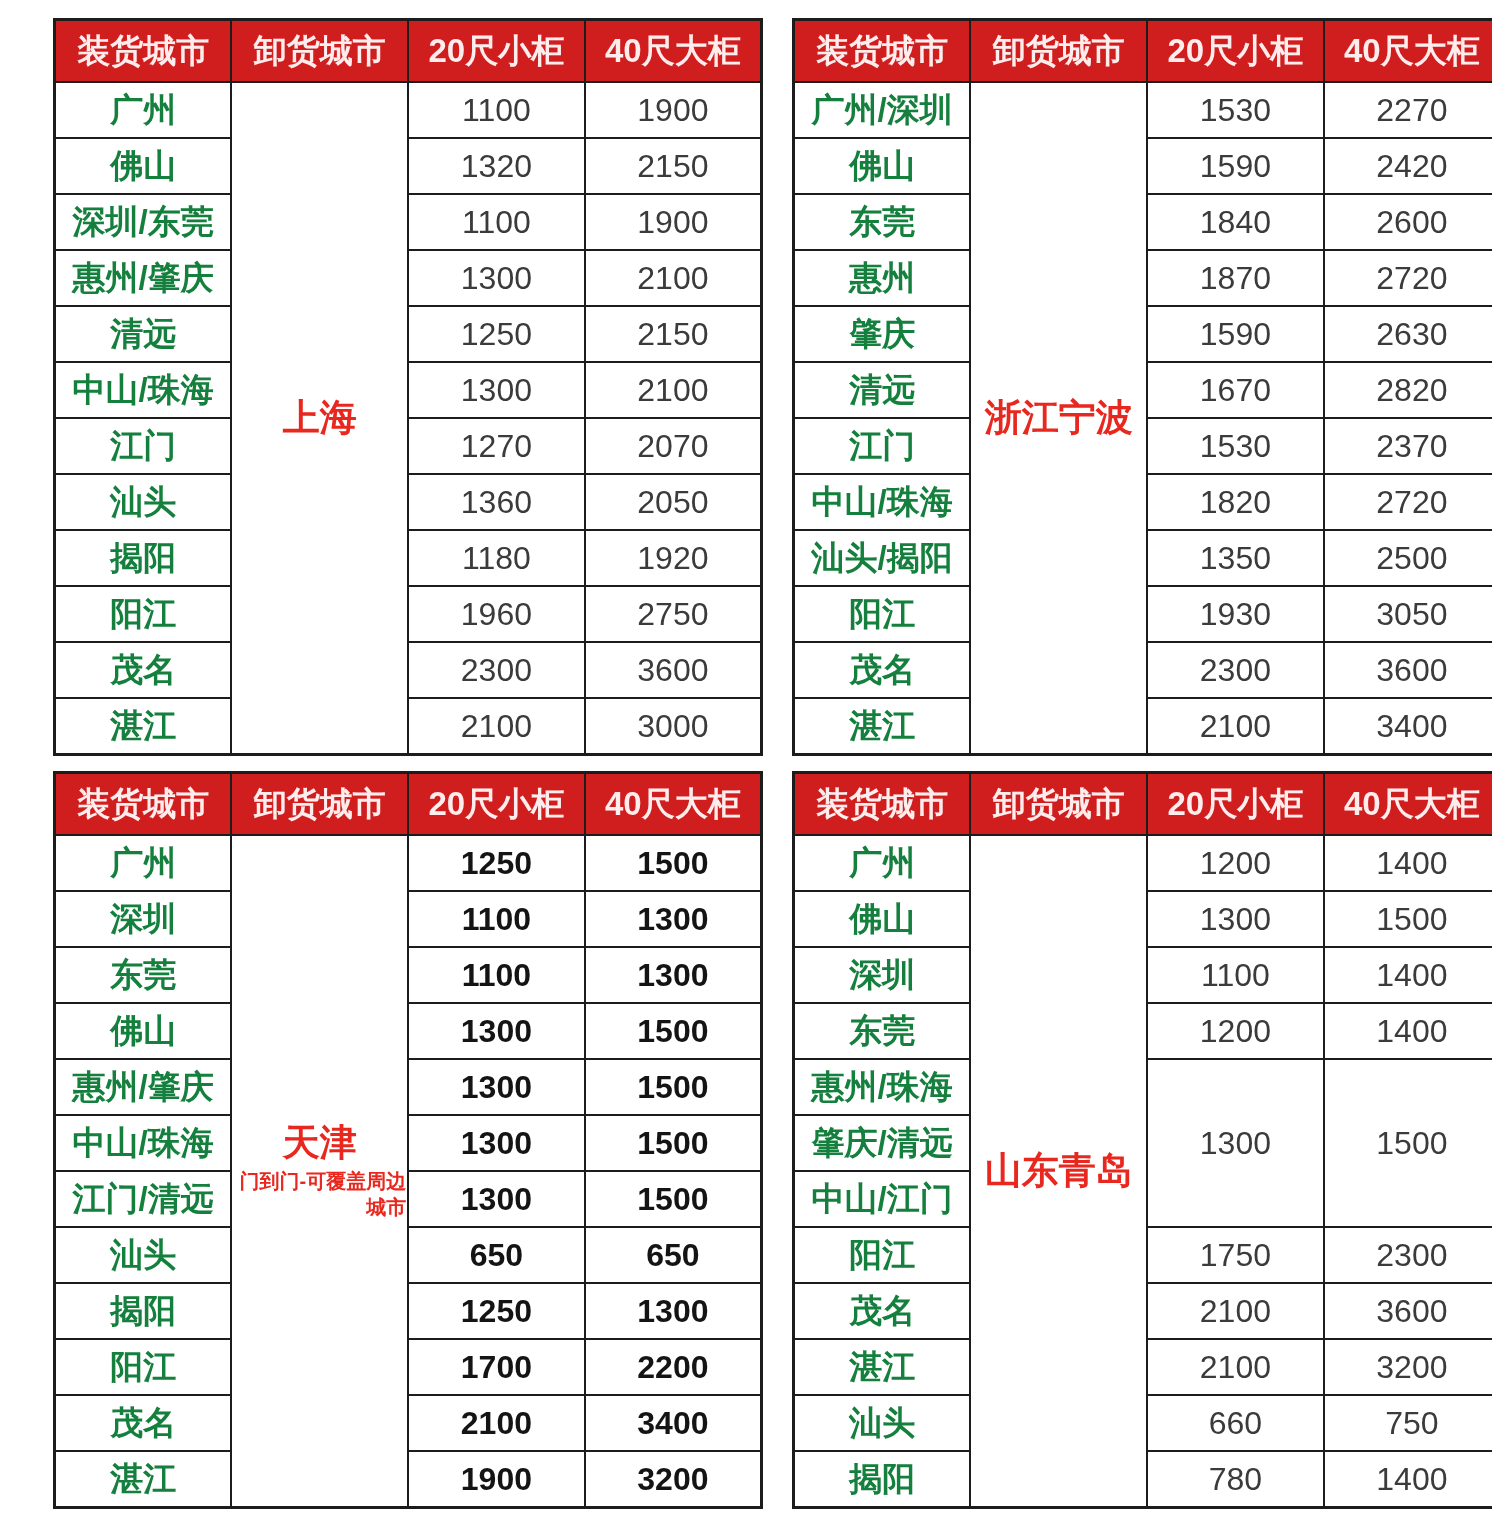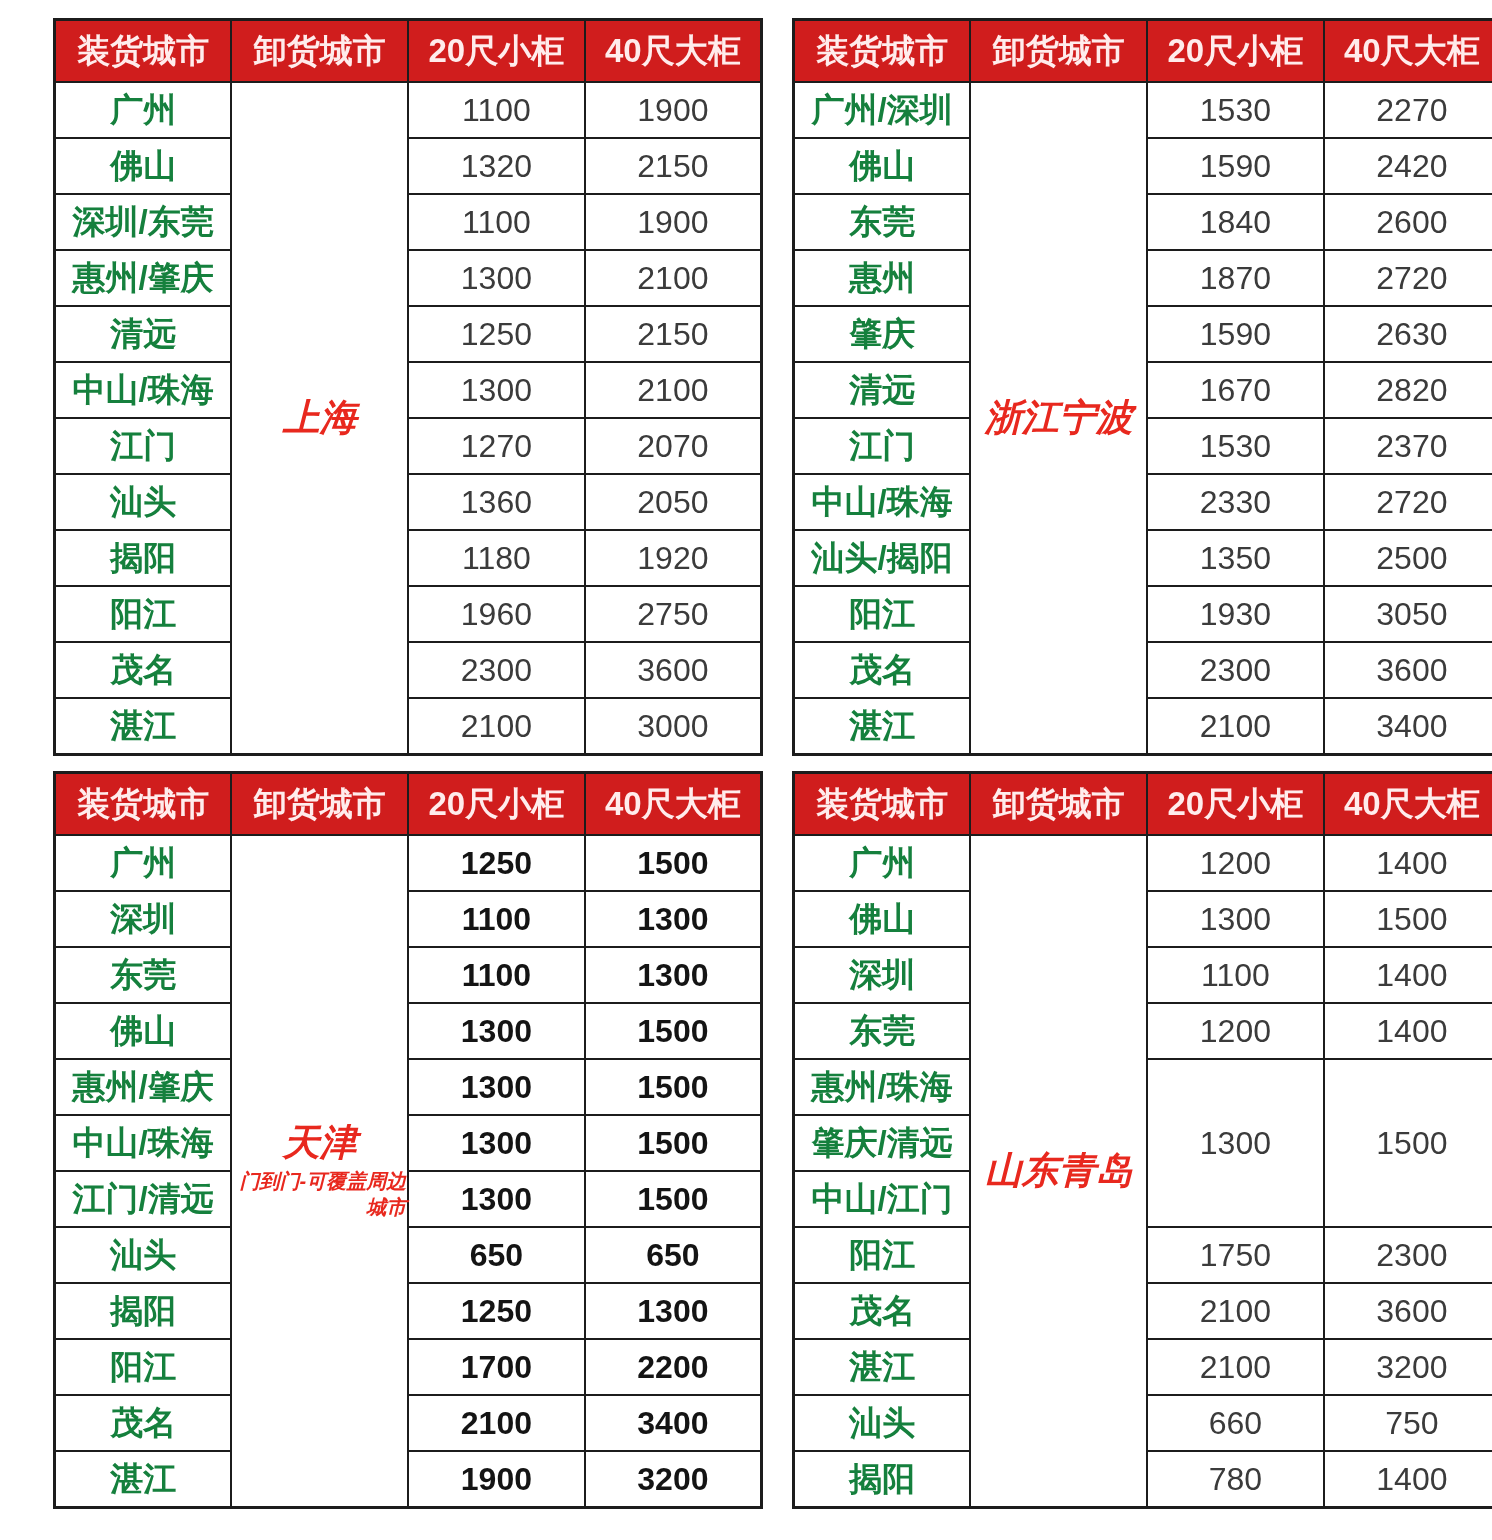--- a/index.html
+++ b/index.html
@@ -31,21 +31,21 @@
   .freight td.city {
     font-weight:bold; color:#15803d; font-size:33px;
     letter-spacing:0;
   }
   .freight td.price {
     font-size:32px; font-weight:400; color:#3b3b3b;
   }
   table.bold-prices td.price {
     font-weight:bold; color:#141414;
   }
-  .freight td.dest { vertical-align:middle;font-style:italic; }
+  .freight td.dest { vertical-align:middle; }
   .dest-name {
     color:#e8281e; font-weight:bold; font-size:37px; line-height:1.15;
     text-align:center;
   }
   .dest-note {
     color:#e8281e; font-weight:bold; font-size:20px; line-height:1.3;
     width:172px; margin:4px auto 0; text-align:right;
   }
 </style>
 </head>
@@ -173,21 +173,21 @@
             <td class="price">1670</td>
             <td class="price">2820</td>
           </tr>
           <tr>
             <td class="city">江门</td>
             <td class="price">1530</td>
             <td class="price">2370</td>
           </tr>
           <tr>
             <td class="city">中山/珠海</td>
-            <td class="price">2330</td>
+            <td class="price">1820</td>
             <td class="price">2720</td>
           </tr>
           <tr>
             <td class="city">汕头/揭阳</td>
             <td class="price">1350</td>
             <td class="price">2500</td>
           </tr>
           <tr>
             <td class="city">阳江</td>
             <td class="price">1930</td>

